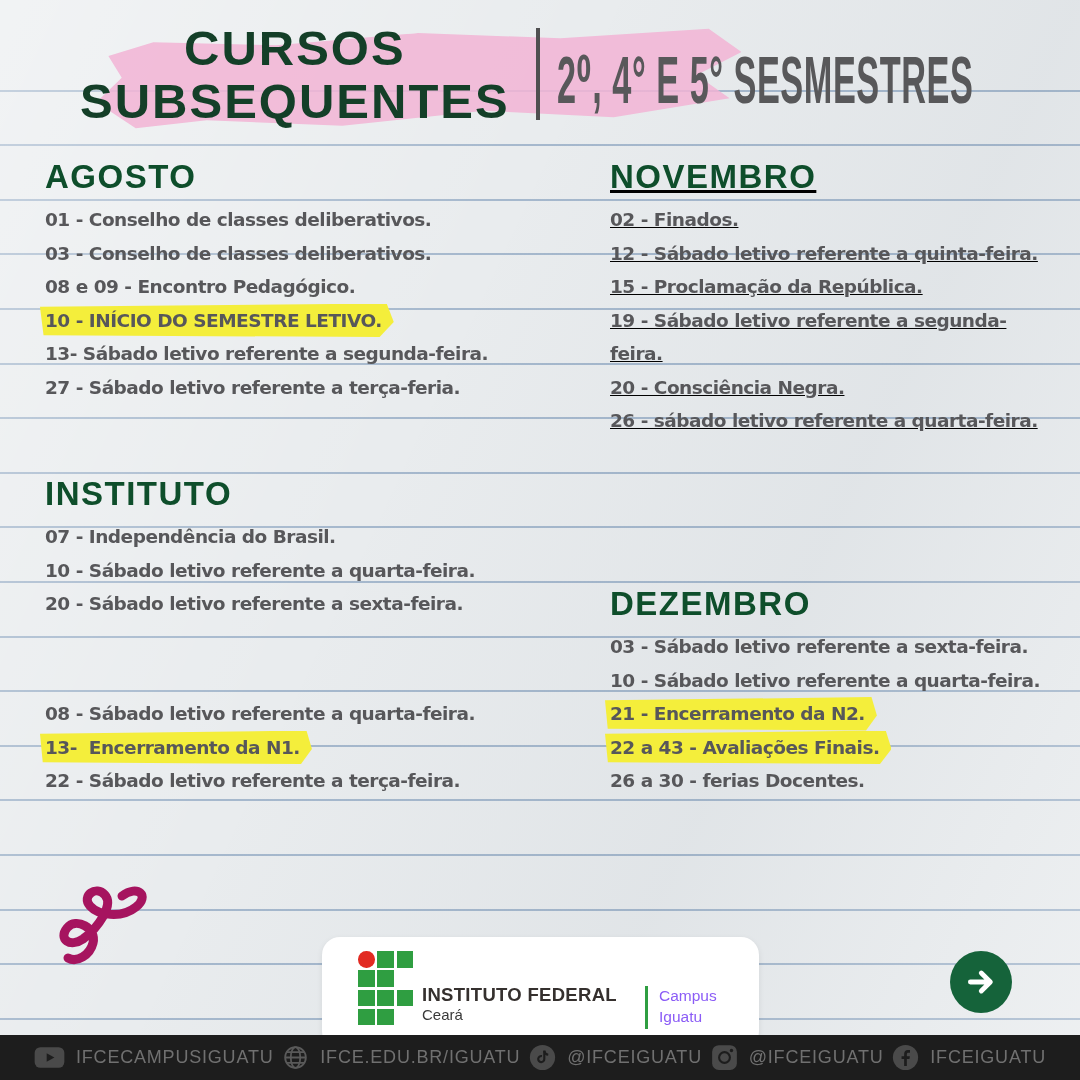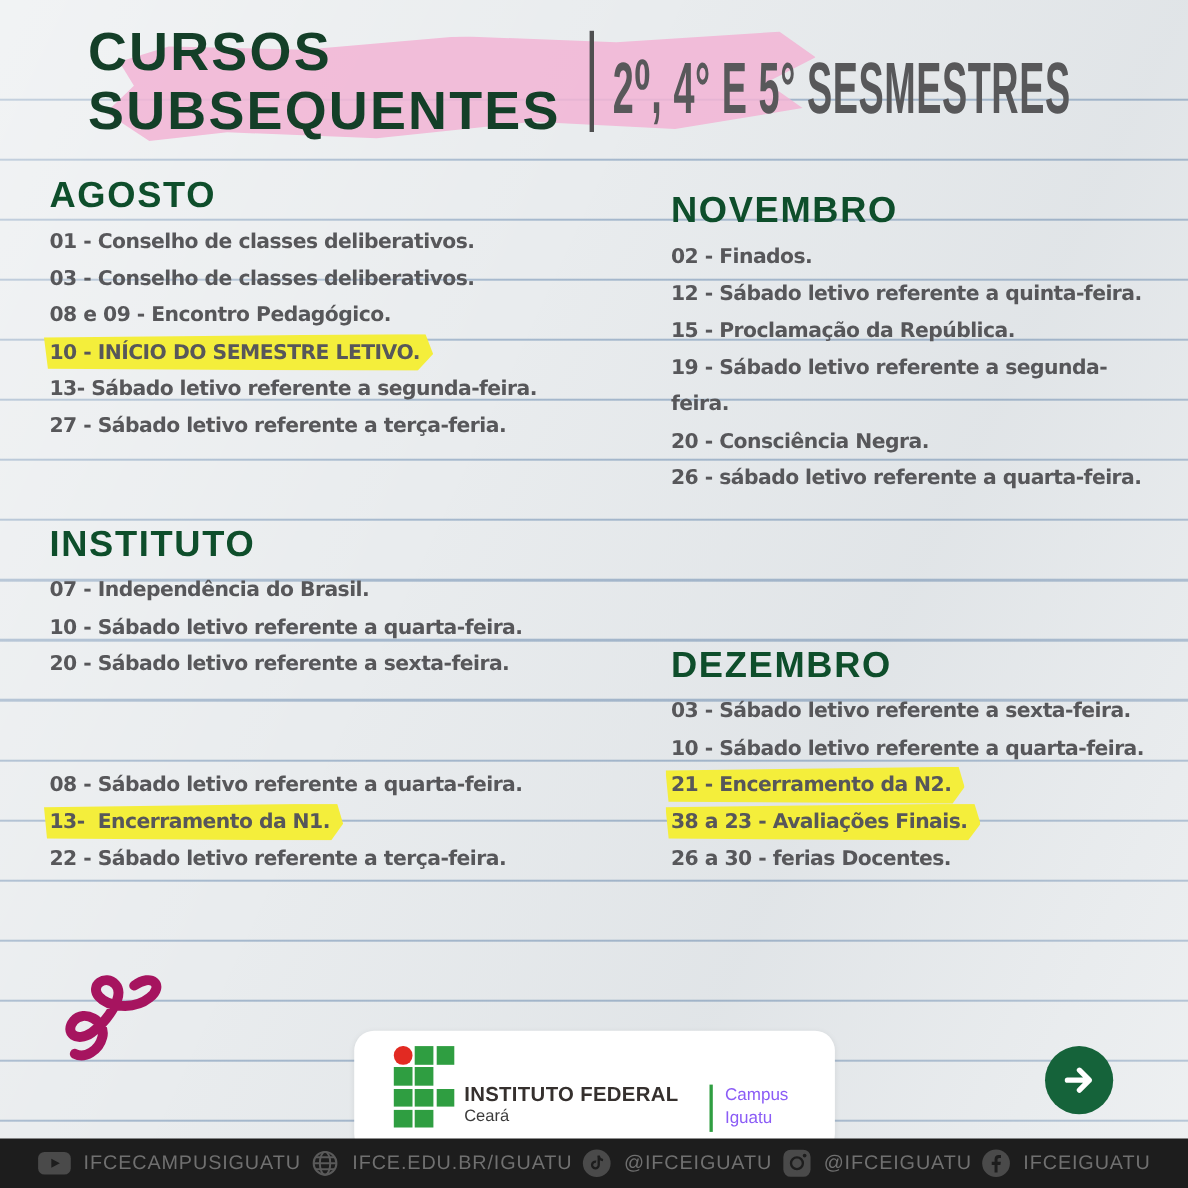--- a/index.html
+++ b/index.html
@@ -11,31 +11,31 @@
     background-position:0 0, 0 37px;
     font-family:"DejaVu Sans",sans-serif;}
   
   .smudge{position:absolute;left:96px;top:33px;width:646px;height:92px;
     background:var(--marker_pink,#f2b4d5);opacity:.85;transform:rotate(-1.2deg);
     clip-path:polygon(2% 18%,9% 4%,28% 10%,50% 0%,72% 9%,95% 2%,100% 28%,93% 52%,98% 78%,80% 96%,60% 86%,38% 99%,17% 90%,6% 97%,0% 68%,4% 42%);
     -webkit-mask-image:radial-gradient(120% 105% at 45% 50%, #000 58%, rgba(0,0,0,.85) 76%, rgba(0,0,0,.3) 92%, transparent 100%);
     mask-image:radial-gradient(120% 105% at 45% 50%, #000 58%, rgba(0,0,0,.85) 76%, rgba(0,0,0,.3) 92%, transparent 100%);}
   .title{position:absolute;left:80px;top:22px;margin:0;
     font:900 49px/53px "Liberation Sans",sans-serif;color:var(--title_green,#143f28);letter-spacing:2px;}
-  .title span{display:block;}
+  .title span{display:block;text-align:center;}
   .title-divider{position:absolute;left:536px;top:28px;width:4px;height:92px;background:#4f4f50;}
   .subtitle{position:absolute;left:557px;top:34px;margin:0;white-space:nowrap;
     font:800 66px/92px "Liberation Sans","DejaVu Sans",sans-serif;color:#58585a;letter-spacing:1px;
     transform:scaleX(.52);transform-origin:0 50%;}
   
   .month{position:absolute;margin:0;}
   .m-agosto{left:45px;top:158px;}
   .m-setembro{left:45px;top:475px;}
   .m-outubro{left:45px;top:697px;}
-  .m-novembro{left:610px;top:172px;}
+  .m-novembro{left:610px;top:158px;text-decoration:underline;}
   .m-dezembro{left:610px;top:585px;}
   .month-name{margin:0 0 7px 0;font:900 33px/38px "Liberation Sans",sans-serif;
     color:var(--month_green,#0e4e2b);letter-spacing:1.5px;}
   .event{margin:0;white-space:pre;font:700 18.5px/33.5px "DejaVu Sans",sans-serif;
     color:var(--text_gray,#57575a);letter-spacing:-.5px;}
   .hl{display:inline-block;background:var(--highlight_yellow,#f4ee3b);
     padding:0 12px 0 5px;margin-left:-5px;
     clip-path:polygon(0 10%,98% 0,100% 55%,96% 100%,1% 95%);}
   
   .squiggle{position:absolute;left:52px;top:876px;}
@@ -113,21 +113,21 @@
         <p class="event">19 - Sábado letivo referente a segunda-
 feira.</p>
         <p class="event">20 - Consciência Negra.</p>
         <p class="event">26 - sábado letivo referente a quarta-feira.</p>
       </section>
       <section class="month m-dezembro">
         <h2 class="month-name">DEZEMBRO</h2>
         <p class="event">03 - Sábado letivo referente a sexta-feira.</p>
         <p class="event">10 - Sábado letivo referente a quarta-feira.</p>
         <p class="event"><span class="hl">21 - Encerramento da N2.</span></p>
-        <p class="event"><span class="hl">38 a 23 - Avaliações Finais.</span></p>
+        <p class="event"><span class="hl">22 a 43 - Avaliações Finais.</span></p>
         <p class="event">26 a 30 - ferias Docentes.</p>
       </section>
     </div>
 
   <svg class="squiggle" width="100" height="98" viewBox="0 0 100 98">
     <path d="M 70 20 C 86 8 98 20 84 31 C 69 43 46 39 38 30 C 29 20 44 9 53 19 C 62 29 46 52 31 63 C 18 72 6 63 15 52 C 24 41 45 52 41 67 C 38 79 25 87 16 82" fill="none" stroke="#a6145f" stroke-width="9" stroke-linecap="round"></path>
   </svg>
 
   <div class="logo-card">
     <div class="if-grid">

